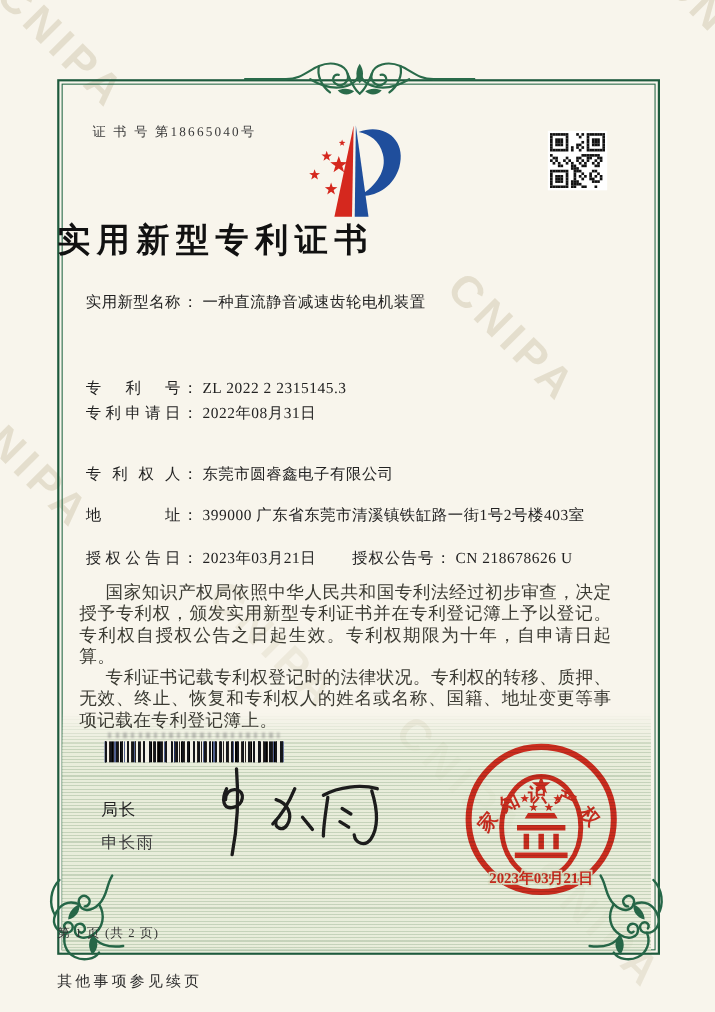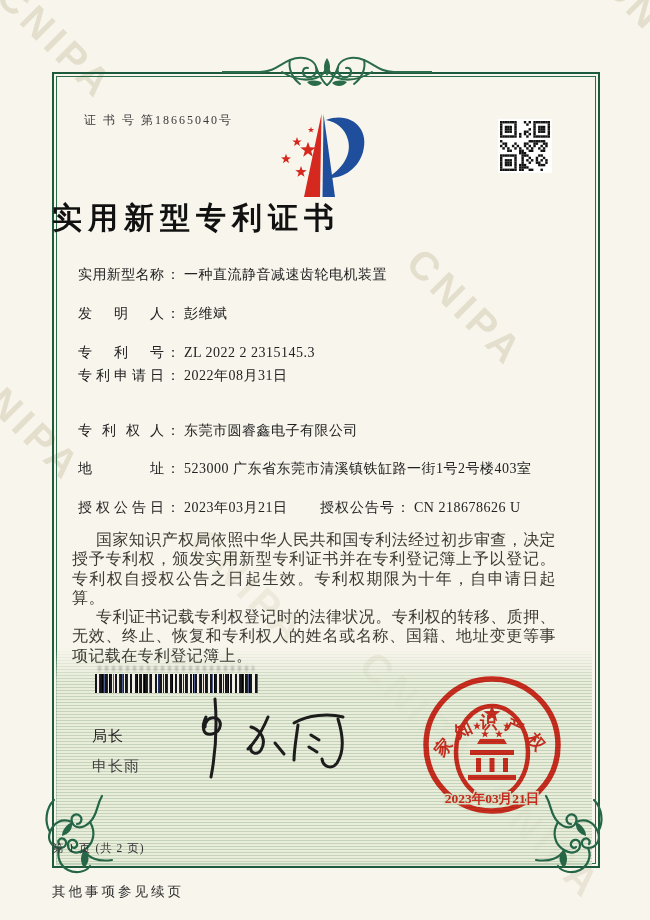--- a/index.html
+++ b/index.html
@@ -349,34 +349,31 @@
           <rect x="40.48" y="47.62" width="2.43" height="2.43"></rect>
         </g>
       </svg>
     </div>
 
   <div class="title">实用新型专利证书</div>
 
   <div class="field" style="top:266px">
     <span class="flabel">实用新型名称</span><span class="colon">：</span><span class="fvalue">一种直流静音减速齿轮电机装置</span>
   </div>
-  <div class="field" style="top:305px">
-    <span class="flabel">发明人</span><span class="colon">：</span><span class="fvalue">彭维斌</span>
-  </div>
   <div class="field" style="top:344px">
     <span class="flabel">专利号</span><span class="colon">：</span><span class="fvalue">ZL 2022 2 2315145.3</span>
   </div>
   <div class="field" style="top:367px">
     <span class="flabel">专利申请日</span><span class="colon">：</span><span class="fvalue">2022年08月31日</span>
   </div>
   <div class="field" style="top:422px">
     <span class="flabel">专利权人</span><span class="colon">：</span><span class="fvalue">东莞市圆睿鑫电子有限公司</span>
   </div>
   <div class="field" style="top:460px">
-    <span class="flabel">地址</span><span class="colon">：</span><span class="fvalue">523000 广东省东莞市清溪镇铁缸路一街1号2号楼403室</span>
+    <span class="flabel">地址</span><span class="colon">：</span><span class="fvalue">399000 广东省东莞市清溪镇铁缸路一街1号2号楼403室</span>
   </div>
   <div class="field" style="top:499px">
     <span class="flabel">授权公告日</span><span class="colon">：</span><span class="fvalue">2023年03月21日</span>
     <span class="grant-pair">
       <span class="flabel">授权公告号</span><span class="colon">：</span><span class="fvalue">CN 218678626 U</span>
     </span>
   </div>
 
   <div class="paras">
     <p>国家知识产权局依照中华人民共和国专利法经过初步审查，决定授予专利权，颁发实用新型专利证书并在专利登记簿上予以登记。专利权自授权公告之日起生效。专利权期限为十年，自申请日起算。</p>

